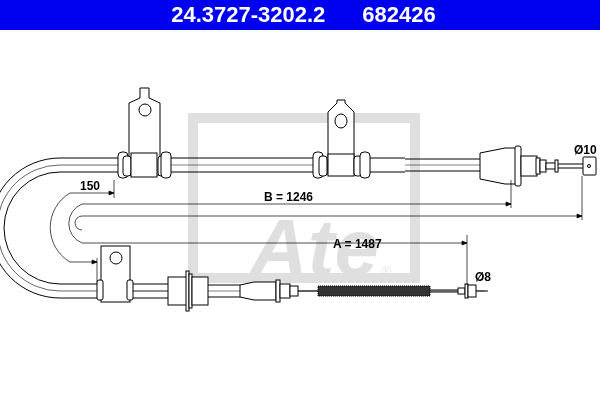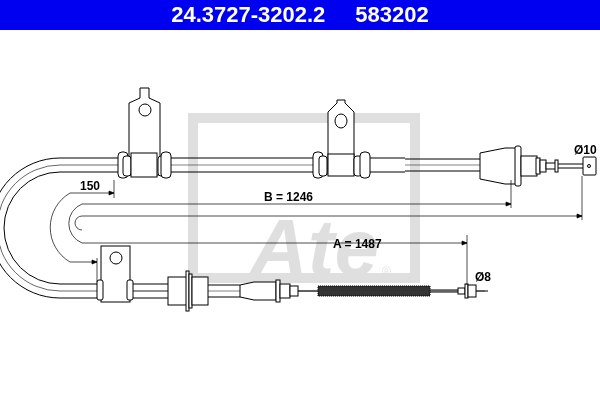--- a/index.html
+++ b/index.html
@@ -1,27 +1,27 @@
 <!DOCTYPE html>
 <html><head>
 <meta charset="utf-8">
 <style>
   html, body { margin: 0; padding: 0; background: #ffffff; }
   body { width: 600px; height: 400px; overflow: hidden; position: relative; font-family: "Liberation Sans", sans-serif; }
   .header { position: absolute; left: 0; top: 0; width: 600px; height: 30px; background: #0000f0; display: flex; justify-content: center; align-items: center; gap: 30px; }
-  .header span { color: #ffffff; font-weight: bold; font-size: 22px; letter-spacing: 0px; font-family: "Liberation Sans", sans-serif; }
+  .header span { color: #ffffff; font-weight: bold; font-size: 22px; letter-spacing: 0px; font-family: "Liberation Sans", sans-serif; margin-left: 7px; }
   svg { position: absolute; left: 0; top: 0; }
   .dim { font-family: "Liberation Sans", sans-serif; font-weight: bold; font-size: 12px; fill: #000; }
 </style>
 </head>
 <body>
 
 <div class="header">
   <span>24.3727-3202.2</span>
-  <span>583202</span>
+  <span>682426</span>
 </div>
 
 <svg width="600" height="400" viewBox="0 0 600 400">
 
   <g opacity="0.12">
     <rect x="193" y="118" width="222" height="160" fill="none" stroke="#000" stroke-width="10"></rect>
     <text x="250" y="275" font-family="Liberation Sans, sans-serif" font-size="80" font-style="italic" font-weight="bold" fill="#000">Ate</text>
     <text x="382" y="276" font-family="Liberation Sans, sans-serif" font-size="12" fill="#000">®</text>
   </g>
 

